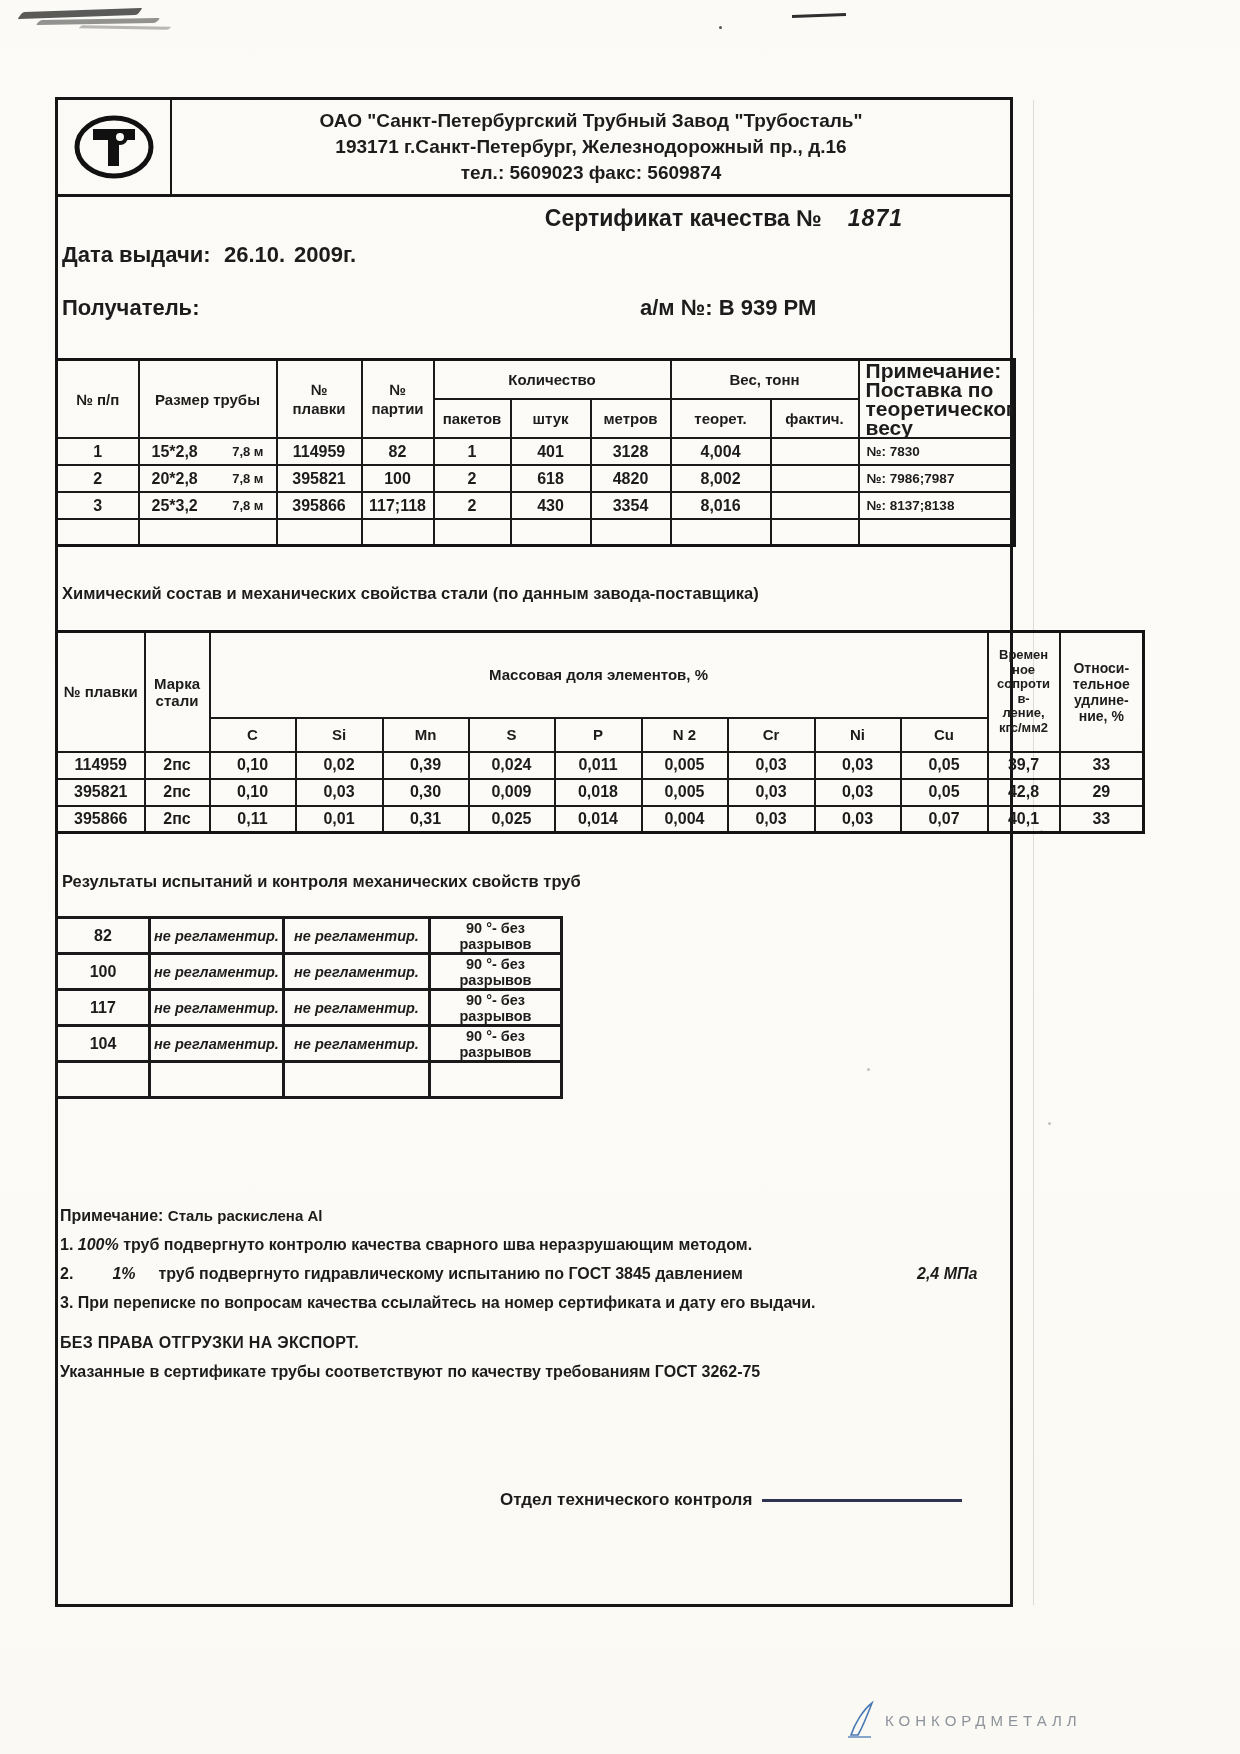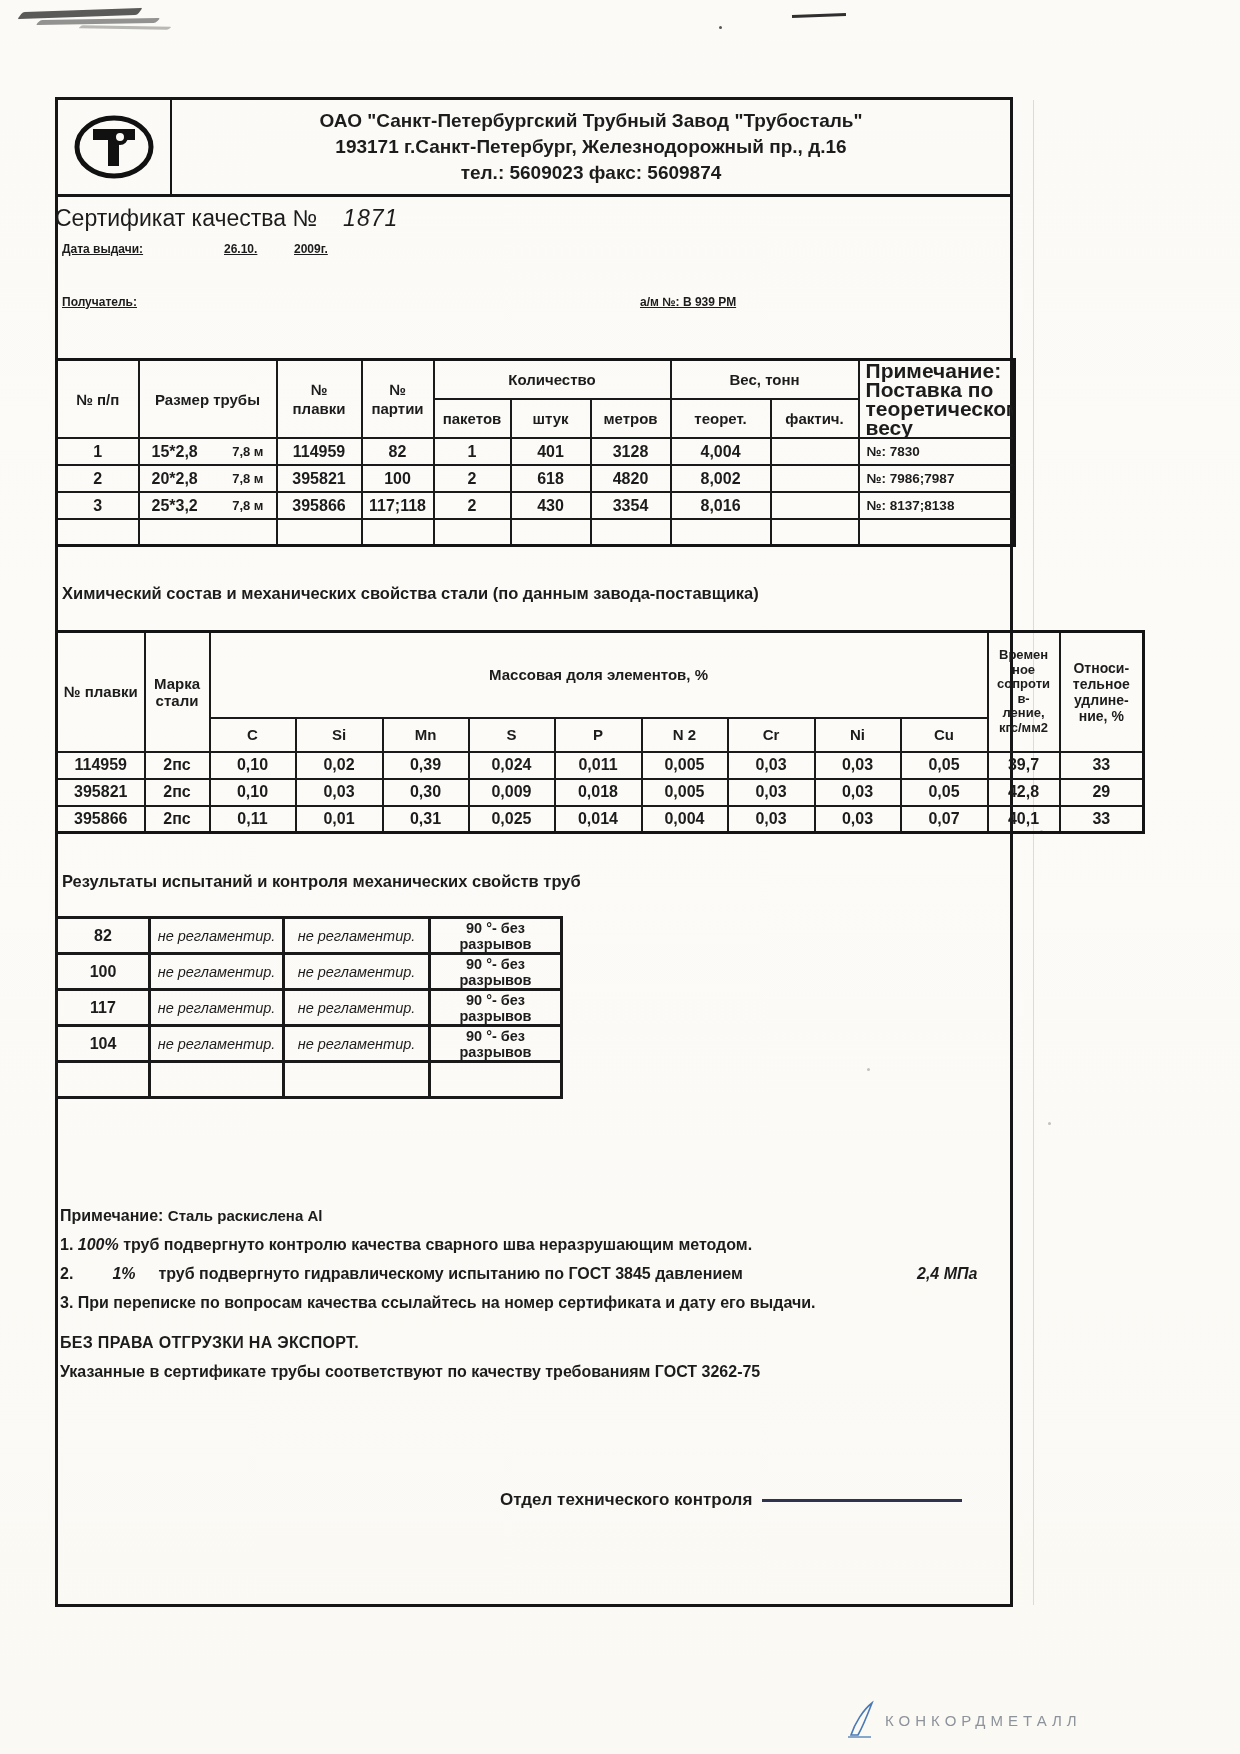--- a/index.html
+++ b/index.html
@@ -24,24 +24,24 @@
   .fold-line{position:absolute;left:1033px;top:100px;width:1px;height:1505px;background:rgba(110,110,110,.22);}
   .speck{position:absolute;width:3px;height:3px;border-radius:50%;background:#8a8a8a;opacity:.5;}
 
   .doc-frame{position:absolute;left:55px;top:97px;width:958px;height:1510px;border:3px solid #161616;box-sizing:border-box;}
 
   
   .header-box{position:absolute;left:55px;top:97px;width:958px;height:100px;border:3px solid #161616;box-sizing:border-box;display:flex;}
   .logo-cell{width:112px;border-right:2px solid #161616;display:flex;align-items:center;justify-content:center;}
   .header-text{flex:1;display:flex;flex-direction:column;align-items:center;justify-content:center;line-height:26px;font-weight:700;font-size:19px;}
 
-  .cert-title{position:absolute;left:55px;top:205px;width:848px;text-align:left;font-size:23px;font-weight:400;}
+  .cert-title{position:absolute;left:55px;top:205px;width:848px;text-align:right;font-size:23px;font-weight:700;}
   .cert-title .num{font-style:italic;margin-left:26px;letter-spacing:1px;}
 
-  .meta{position:absolute;font-size:12px;font-weight:700;text-decoration:underline;}
+  .meta{position:absolute;font-size:22px;font-weight:700;}
 
   
   table{border-collapse:collapse;table-layout:fixed;}
   th,td{border:2px solid #1a1a1a;padding:0 3px;text-align:center;vertical-align:middle;font-weight:700;box-sizing:border-box;overflow:hidden;}
   table{border:3px solid #141414;}
   .pre{white-space:pre-line;}
 
   
   .t1{position:absolute;left:55px;top:358px;width:958px;font-size:16px;}
   .t1 th{font-size:15px;line-height:19px;}
@@ -64,21 +64,21 @@
   .t2 .hB th{height:34px;}
   .t2 td{height:27px;}
   .t2 .strength-h{font-size:13px;line-height:14.5px;padding:0 1px;}
   .t2 .elong-h{font-size:14px;line-height:16px;}
 
   
   .t3{position:absolute;left:55px;top:916px;width:505px;}
   .t3 th{height:76px;font-size:15.5px;line-height:21px;border-width:3px;}
   .t3 td{height:36px;border-width:3px;}
   .t3 .batch{font-size:16px;}
-  .t3 .reg{font-style:italic;font-size:14.5px;font-weight:400;}
+  .t3 .reg{font-style:italic;font-size:14.5px;font-weight:700;}
   .t3 .bend{font-size:14.5px;}
 
   
   .notes{position:absolute;left:60px;top:1206px;width:990px;font-size:16px;font-weight:700;}
   .notes .row{position:relative;margin-bottom:9px;line-height:20px;}
   .notes .steel{font-size:15px;font-weight:600;}
   .notes .pct{font-style:italic;display:inline-block;}
   .notes .n2-pct{width:60px;text-align:center;}
   .notes .num2{display:inline-block;width:34px;}
   .notes .val{position:absolute;left:857px;top:0;font-style:italic;}

